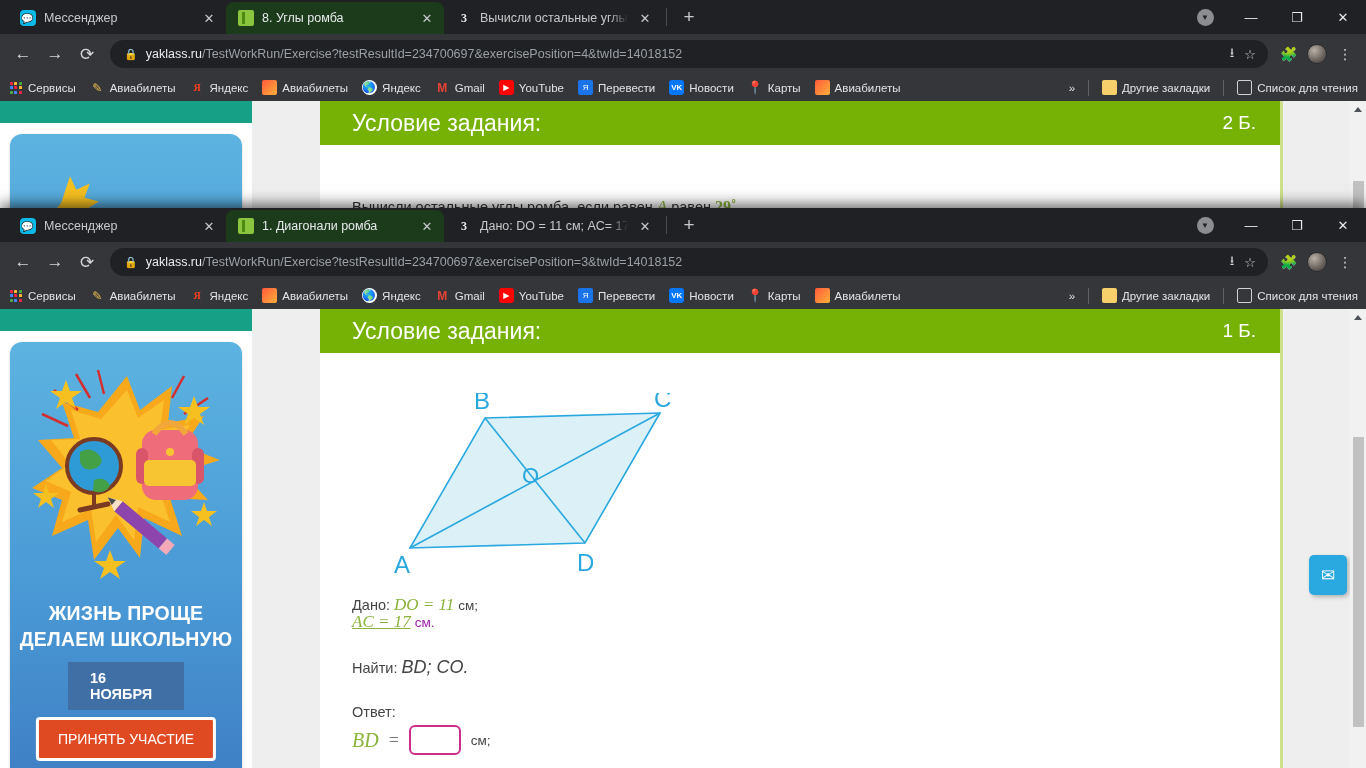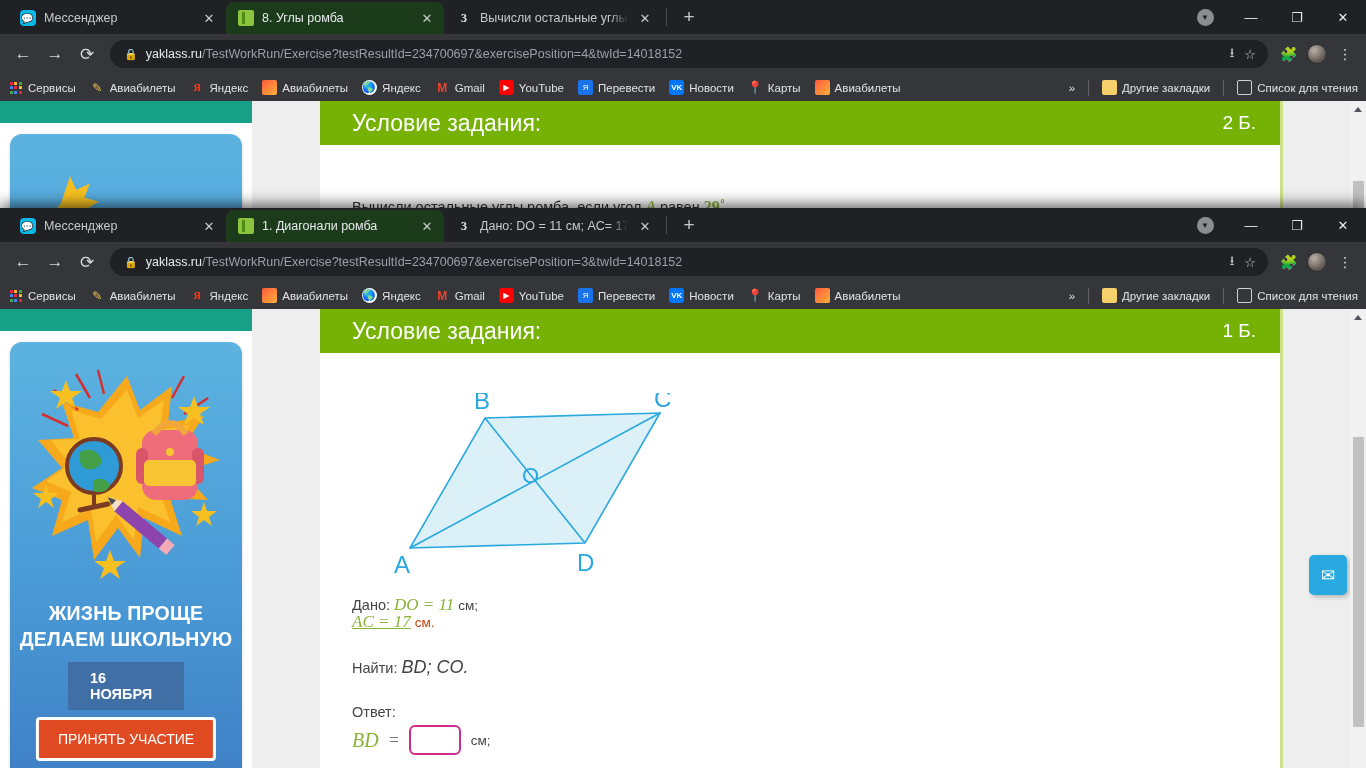--- a/index.html
+++ b/index.html
@@ -358,21 +358,21 @@
             </svg>
           </div>
         </div>
         <div class="exercise">
           <div class="ex-header">
             <span class="ex-title">Условие задания:</span>
             <span class="ex-points">2 Б.</span>
           </div>
           <div class="ex-body">
             <div class="ex-text">
-              <span>Вычисли остальные углы ромба, если угол </span><span class="mathv">A</span><span> равен </span><span class="mathn">29</span><span class="mathn">˚</span><span>.</span>
+              <span>Вычисли остальные углы ромба, если равен </span><span class="mathv">A</span><span> равен </span><span class="mathn">29</span><span class="mathn">˚</span><span>.</span>
             </div>
           </div>
         </div>
         <div class="right-rail">
           <div class="green-edge"></div>
           <div class="scrollbar">
             <div class="sb-arrow">
                 <span class="tri-up"></span>
               </div>
             <div class="sb-thumb" style="top:80px;height:150px;"></div>
@@ -581,21 +581,21 @@
             </div>
 
             <div class="given">
               <div>
                 <span>Дано:</span>
                 <span class="ml" style="font-size:17px;"><i>DO = 11</i></span>
                 <span style="color:#444;font-size:13.5px;">см;</span>
               </div>
               <div>
                 <span class="ml" style="font-size:17px;text-decoration:underline;"><i>AC = 17</i></span>
-                <span style="color:#c2410c;font-size:13.5px;text-align:right;">см.</span>
+                <span style="color:#a21caf;font-size:13.5px;text-align:right;">см.</span>
               </div>
             </div>
 
             <div class="find">
               <span>Найти:</span>
               <span class="ml" style="font-size:18px;"><i>BD; CO.</i></span>
             </div>
 
             <div class="answer-label">Ответ:</div>
 

